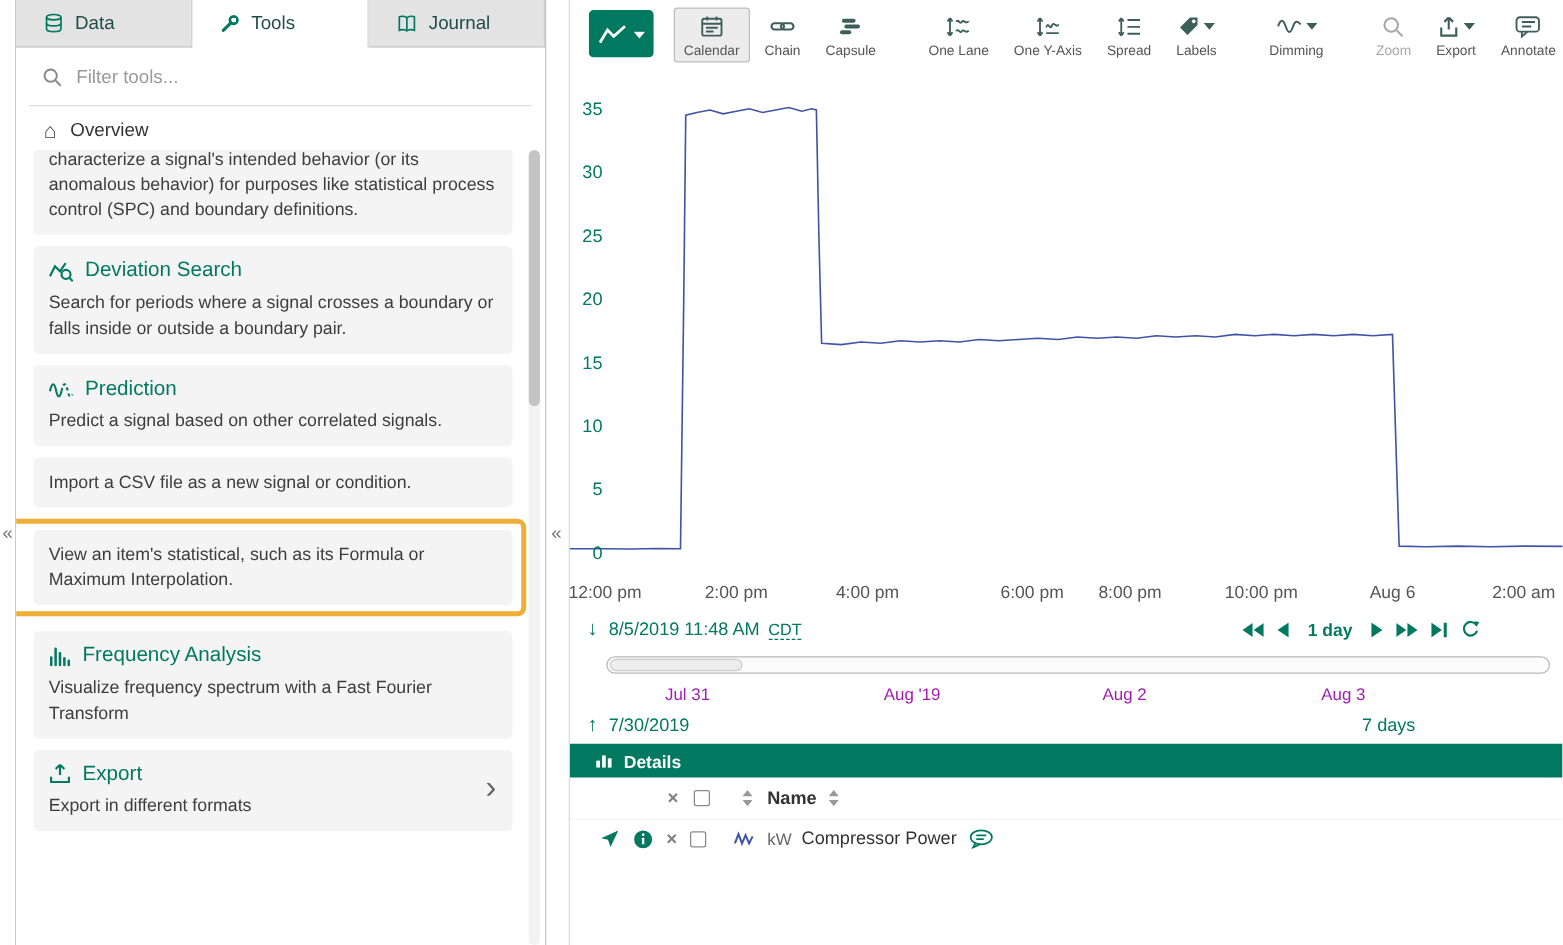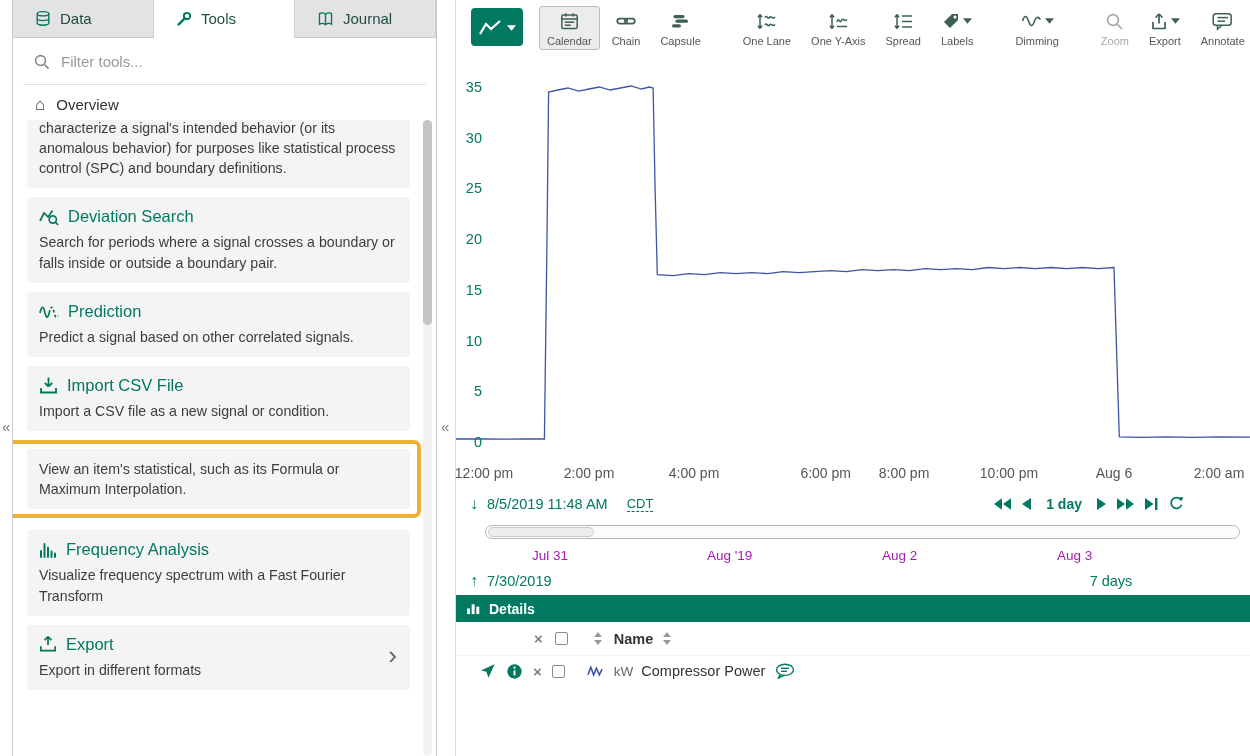--- a/index.html
+++ b/index.html
@@ -62,39 +62,39 @@
   .tbtn.primary .ico{color:#fff;gap:5px}
 
   .trend-wrap{height:403px;border-bottom:1px solid #ececec}
   #trend-svg{display:block;background:#fff}
   .xlabels{position:relative;height:30px}
   .xlab{position:absolute;top:5px;width:104px;text-align:center;font-size:14px;color:#555}
 
   .datenav{display:flex;align-items:center;height:27px;padding-left:14px}
   .datenav .dn{font-size:16px;font-weight:bold}
   .range-start{color:var(--accent);font-size:14.5px;margin-left:9px;cursor:pointer}
-  .tz{color:var(--accent);font-size:13px;margin-left:19px;border-bottom:1px dashed var(--accent);cursor:pointer}
+  .tz{color:var(--accent);font-size:13px;margin-left:7px;border-bottom:1px dashed var(--accent);cursor:pointer}
   .spacer{flex:1}
   .navgrp{display:flex;align-items:center;gap:11px;margin-right:66px}
   .navgrp .ic{cursor:pointer}
   .dur{color:var(--accent);font-weight:bold;font-size:14px;margin:0 4px;cursor:pointer}
 
   .slider-row{padding:8px 10px 8px 29px;height:30px}
   .slider-track{height:14px;border:1px solid #b9b9b9;border-radius:7px;background:#fbfbfb;position:relative}
   .slider-thumb{position:absolute;left:2px;top:1px;bottom:1px;width:106px;background:#ededed;border:1px solid #ccc;border-radius:6px}
   .tlabels{position:relative;height:20px}
   .tlab{position:absolute;top:1px;width:80px;text-align:left;font-size:13.5px;color:#a21caf}
 
   .investrow{position:relative;display:flex;align-items:center;height:28px;padding-left:14px}
   .investrow .up{font-size:16px;font-weight:bold}
   .inv-start{color:var(--accent);font-size:14.5px;margin-left:9px;cursor:pointer}
   .inv-dur{position:absolute;left:615px;width:80px;text-align:center;color:var(--accent);font-size:14.5px;cursor:pointer}
 
   .details-head{height:27px;background:var(--accent);color:#fff;display:flex;align-items:center;gap:8px;
-    padding-left:10px;font-size:14px;font-weight:bold}
+    padding-left:20px;font-size:14px;font-weight:bold}
   .colhead{display:flex;align-items:center;height:34px;padding-left:78px;border-bottom:1px solid #f2f2f2}
   .x{color:#808080;font-size:15px;font-weight:bold;cursor:pointer}
   .cb{width:13px;height:13px;border:1px solid #8a8a8a;border-radius:2px;background:#fff;display:inline-block;cursor:pointer}
   .colhead .x{margin-right:12px}
   .colhead .cb{margin-right:26px}
   .colhead .sort{color:#999;margin-right:12px;cursor:pointer}
   .colname{font-weight:bold;font-size:14.5px;color:#333;margin-right:10px}
   .drow{display:flex;align-items:center;height:30px;padding-left:24px}
   .drow .ic{margin-right:10px}
   .drow .x{margin-right:10px}
@@ -181,29 +181,20 @@
               <svg width="20" height="18" viewBox="0 0 20 18" fill="none" stroke="currentColor" stroke-width="1.7">
                 <path d="M1 11 C2.5 3.5 4.5 3.5 6 11 C7.3 16.5 8.8 16.5 10.2 11"></path>
                 <path d="M10.2 11 C11.7 3.5 13.7 3.5 15.2 11 C16.2 15.5 17.4 16 19 13.5" stroke-dasharray="2.6,2.2"></path>
               </svg>
             </span>
             <span>Prediction</span>
           </div>
           <div class="tool-desc">Predict a signal based on other correlated signals.</div>
         </div>
         <div class="tool-card">
-          <div class="tool-title">
-            <span class="ic">
-              <svg width="19" height="19" viewBox="0 0 19 19" fill="none" stroke="currentColor" stroke-width="1.8">
-                <path d="M9.5 1.5 V10.5 M9.5 10.5 L5.8 6.8 M9.5 10.5 L13.2 6.8"></path>
-                <path d="M2 12 V16.5 H17 V12"></path>
-              </svg>
-            </span>
-            <span>Import CSV File</span>
-          </div>
           <div class="tool-desc">Import a CSV file as a new signal or condition.</div>
         </div>
         <div class="hl-wrap">
           <div class="tool-card">
             <div class="tool-desc">View an item's statistical, such as its Formula or Maximum Interpolation.</div>
           </div>
         </div>
         <div class="tool-card">
           <div class="tool-title">
             <span class="ic">

